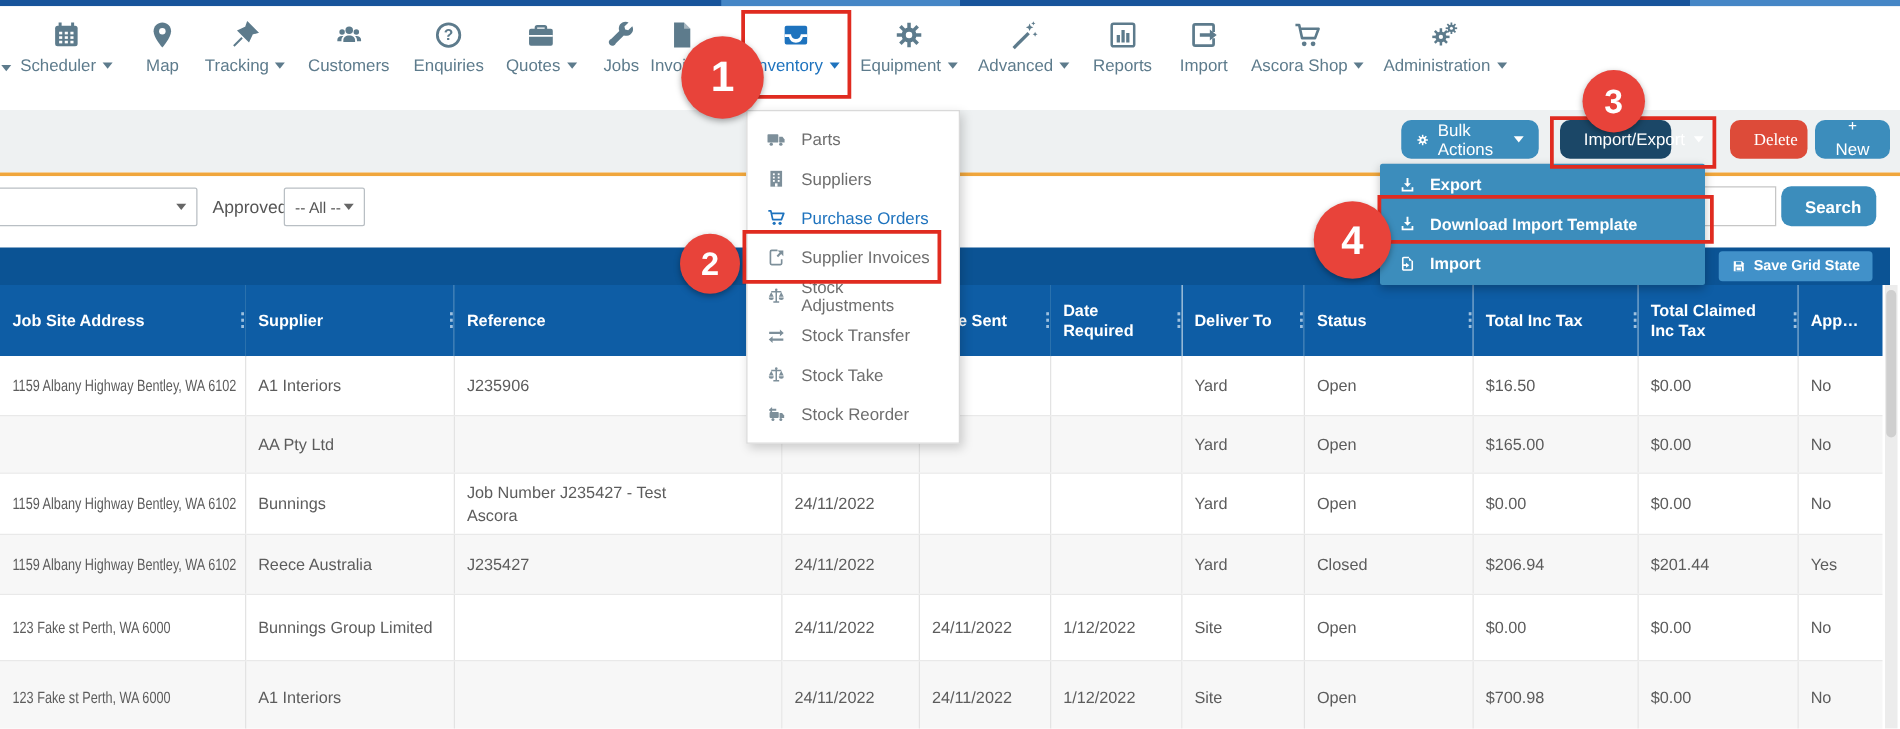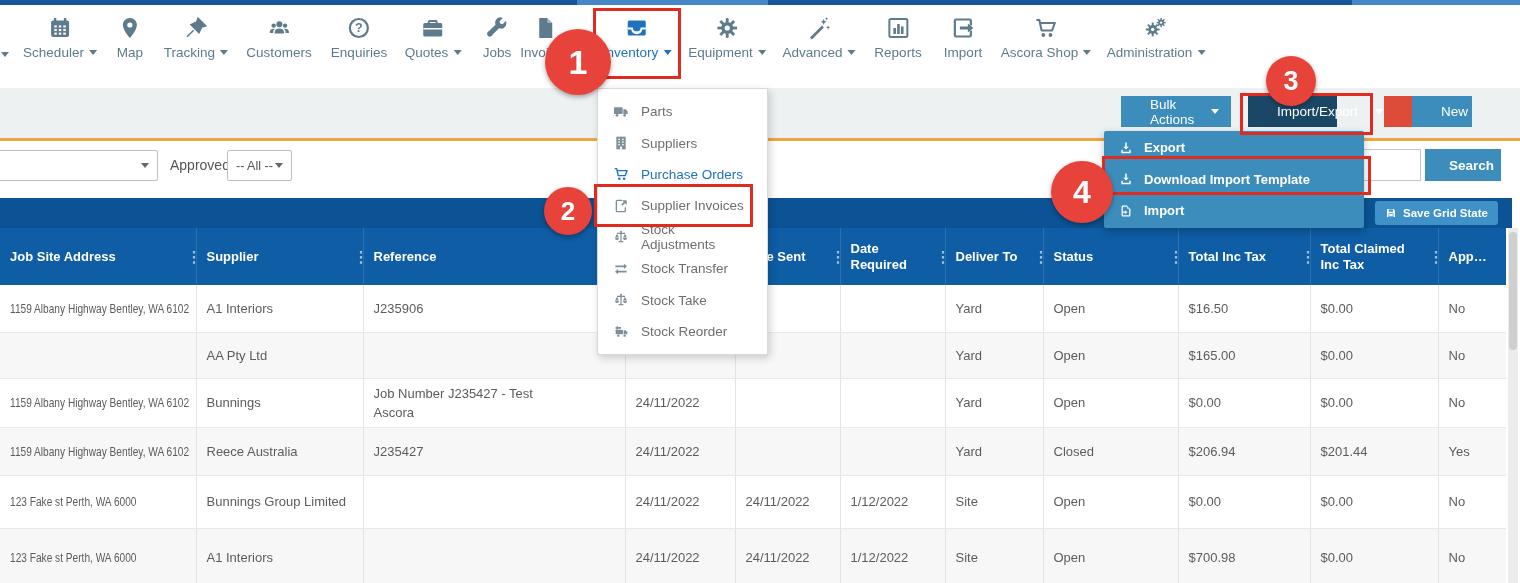--- a/index.html
+++ b/index.html
@@ -14,22 +14,22 @@
   .topnav{position:absolute;top:5px;left:0;width:1520px;height:83px;background:#fff;border-bottom:1px solid #e3e6e8;}
   .nav-item{position:absolute;top:11px;transform:translateX(-50%);display:flex;flex-direction:column;align-items:center;gap:5px;color:#5d7b8c;cursor:pointer;white-space:nowrap;}
   .nav-item .icn svg{width:24px;height:24px;display:block;}
   .nav-item .lbl{display:flex;align-items:center;gap:5px;font-size:13.5px;}
   .nav-item.active{color:#1e73be;}
   .caret{width:0;height:0;border:4px solid transparent;border-top:5px solid currentColor;margin-top:3px;}
   .nav-frag{position:absolute;left:1px;top:52px;color:#5d7b8c;}
 
   
   .actionbar{position:absolute;top:88px;left:0;width:1520px;height:50px;background:#eef1f2;}
-  .btn{position:absolute;top:8px;height:31px;box-sizing:border-box;display:inline-flex;align-items:center;gap:17px;
-       padding:0 12px;border-radius:0;color:#fff;font-size:13.5px;cursor:pointer;}
+  .btn{position:absolute;top:8px;height:31px;box-sizing:border-box;display:inline-flex;align-items:center;gap:7px;
+       padding:0 12px;border-radius:8px;color:#fff;font-size:13.5px;cursor:pointer;}
   .btn svg{width:14px;height:14px;display:block;}
   .btn-blue{background:#3c8dbc;}
   .btn-darkblue{background:#1b4767;}
   .btn-red{background:#dd4b39;font-family:Liberation Serif, serif;}
   .orangeline{position:absolute;top:138px;left:0;width:1520px;height:3px;background:#f0a63c;}
 
   
   .filterbar{position:absolute;top:141px;left:0;width:1520px;height:57px;background:#fff;}
   .sel{position:absolute;top:9px;height:31px;box-sizing:border-box;border:1px solid #b9bfc4;background:#fff;border-radius:2px;
        display:flex;align-items:center;justify-content:space-between;padding:0 8px;color:#555;font-size:13px;cursor:pointer;}
@@ -88,21 +88,21 @@
 
 <div class="stage">
 
   <div class="topstrip"></div>
   <div class="strip-light" style="left:577px;width:191px;"></div>
   <div class="strip-light" style="left:1352px;width:168px;"></div>
 
   <nav class="topnav">
     <span class="nav-frag"><span class="caret"></span></span>
 
-    <div class="nav-item" style="left:60px">
+    <div class="nav-item" style="left:53px">
       <span class="icn">
           <svg viewBox="0 0 24 24">
             <path d="M7 2v4M17 2v4" stroke="currentColor" stroke-width="2.4" fill="none"></path>
             <rect x="3" y="4.5" width="18" height="16.5" rx="2" fill="currentColor"></rect>
             <g fill="#fff">
               <rect x="6.2" y="9.4" width="2.5" height="2.1"></rect>
               <rect x="10.7" y="9.4" width="2.5" height="2.1"></rect>
               <rect x="15.2" y="9.4" width="2.5" height="2.1"></rect>
               <rect x="6.2" y="13" width="2.5" height="2.1"></rect>
               <rect x="10.7" y="13" width="2.5" height="2.1"></rect>
@@ -346,21 +346,21 @@
       <span>Import/Export</span>
       <span class="caret"></span>
     </div>
     <div class="btn btn-red" style="left:1384px;width:62px;">
       <svg viewBox="0 0 24 24" fill="#fff">
           <path d="M9.5 2.8h5l.7 1.6H19v2.1H5V4.4h3.8z"></path>
           <path d="M6 8h12l-.9 13.2H6.9z"></path>
         </svg>
       <span>Delete</span>
     </div>
-    <div class="btn btn-blue" style="left:1412px;width:60px;">
+    <div class="btn btn-blue" style="left:1452px;width:60px;flex-direction:column;">
       <svg viewBox="0 0 24 24" fill="#fff">
           <path d="M10.6 4h2.8v6.6H20v2.8h-6.6V20h-2.8v-6.6H4v-2.8h6.6z"></path>
         </svg>
       <span>New</span>
     </div>
   </div>
   <div class="orangeline"></div>
 
   <div class="filterbar">
     <div class="sel" style="left:-32px;width:190px;">

